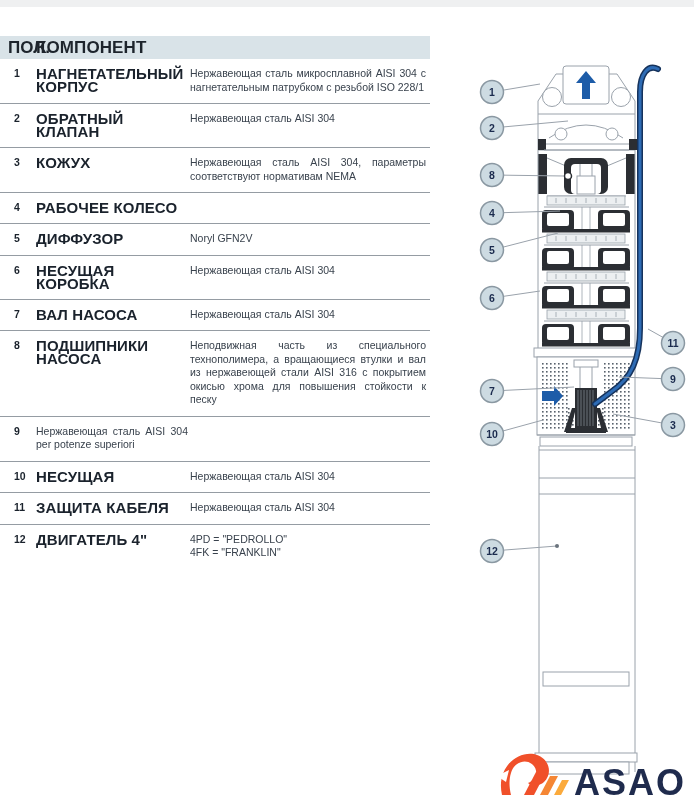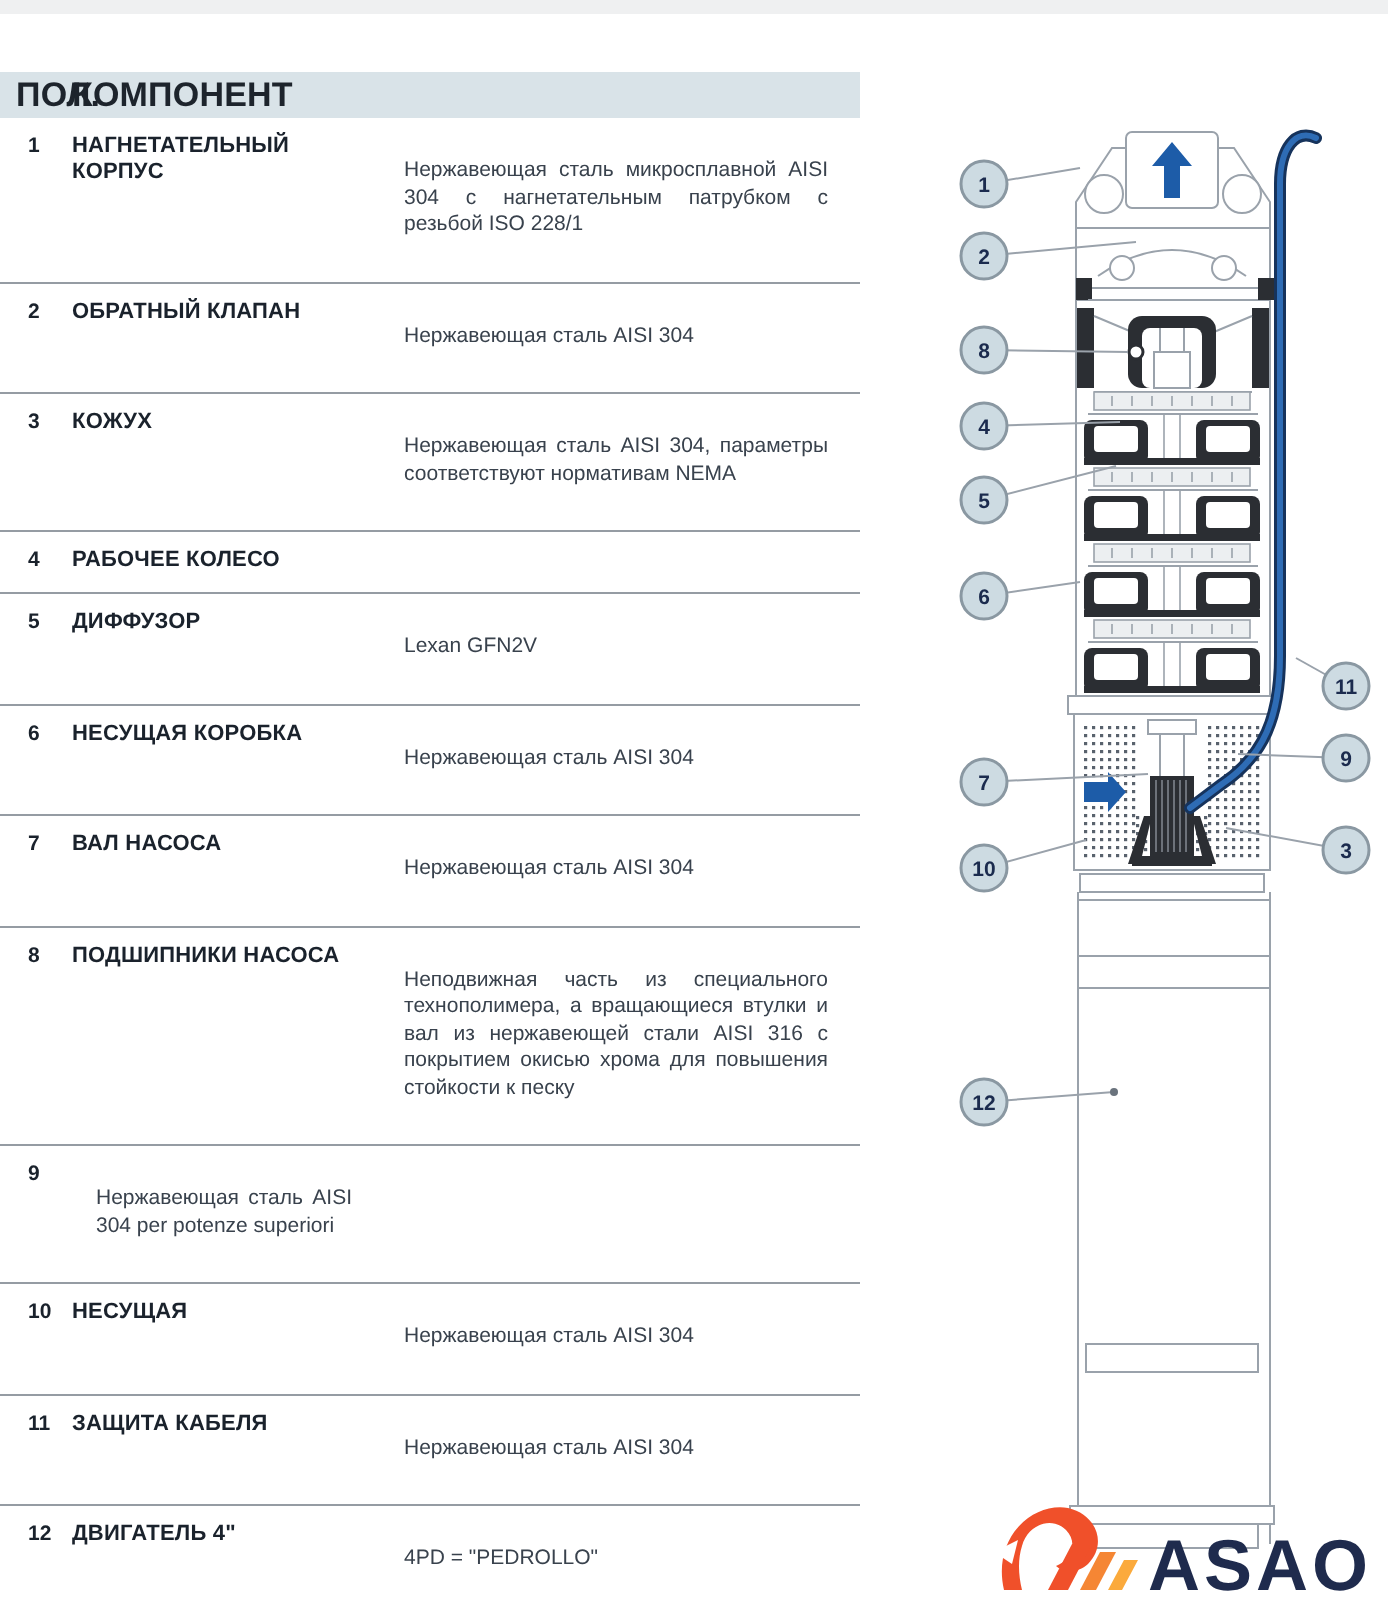--- a/index.html
+++ b/index.html
@@ -10,25 +10,25 @@
   
   #spec-table{position:absolute;left:0;top:36px;width:430px;}
   .hdr-band{display:grid;grid-template-columns:28px 154px 1fr;align-items:center;
             background:var(--header-band,#d9e3e8);height:23px;padding-left:8px;
             font-weight:bold;font-size:17px;color:#1d242c;letter-spacing:.1px;}
   .rows{display:block;}
   .row{display:grid;grid-template-columns:28px 154px 1fr;padding:8px 2px 9px 8px;
        border-bottom:1px solid #959ca3;}
   .row:last-child{border-bottom:none;}
   .cell-num{font-weight:bold;font-size:10.5px;color:#1a222c;padding-left:6px;line-height:13px;}
-  .cell-name{font-weight:bold;font-size:11px;color:#1a222c;line-height:13px;
+  .cell-name{font-weight:bold;font-size:15px;color:#1a222c;line-height:13px;
              padding-right:6px;letter-spacing:.1px;}
   .cell-chars{font-size:10.5px;line-height:13.5px;color:#39424d;text-align:justify;
               padding-right:2px;}
-  .cell-chars div{margin:12px;}
+  .cell-chars div{margin:0;}
 
   
   #diagram-svg{position:absolute;left:430px;top:0;}
   .casing{stroke:#9aa2ab;fill:none;stroke-width:1;}
   .casingf{stroke:#9aa2ab;fill:#fff;stroke-width:1;}
   .dark{fill:var(--dark-part,#2b2e33);}
 
   
   #logo{position:absolute;left:494px;top:745px;}
   #logo text{font-family:"Liberation Sans",sans-serif;font-weight:bold;letter-spacing:2px;}
@@ -71,21 +71,21 @@
 
     <div class="row">
       <div class="cell-num">4</div>
       <div class="cell-name">РАБОЧЕЕ КОЛЕСО</div>
     </div>
 
     <div class="row">
       <div class="cell-num">5</div>
       <div class="cell-name">ДИФФУЗОР</div>
       <div class="cell-chars">
-            <div>Lexan GFN2V</div>
+            <div>Noryl GFN2V</div>
           </div>
     </div>
 
     <div class="row">
       <div class="cell-num">6</div>
       <div class="cell-name">НЕСУЩАЯ КОРОБКА</div>
       <div class="cell-chars">
             <div>Нержавеющая сталь AISI 304</div>
           </div>
     </div>

